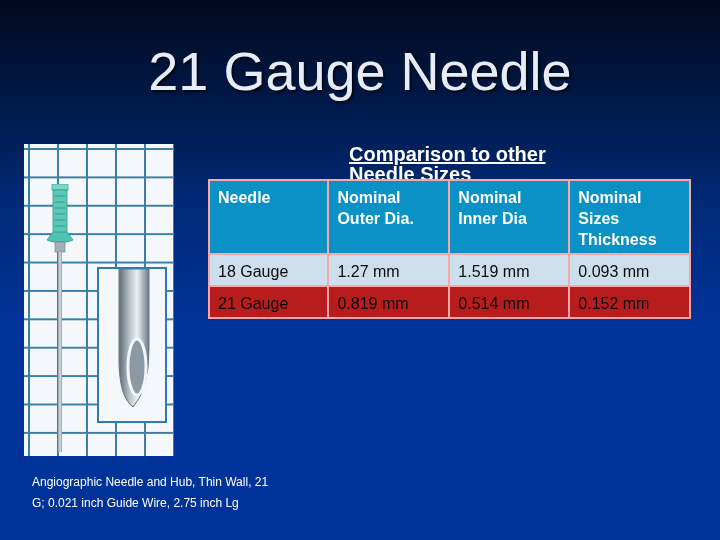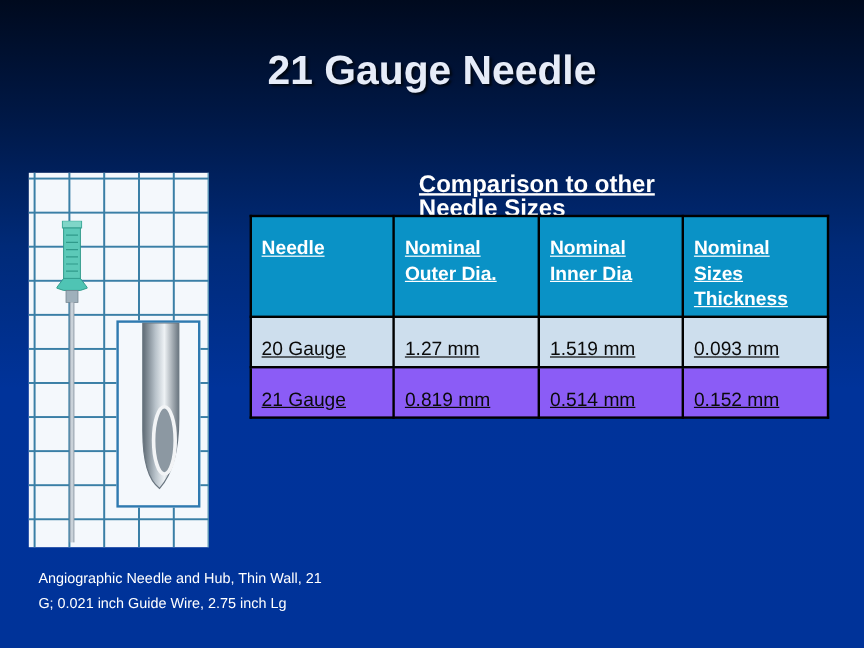--- a/index.html
+++ b/index.html
@@ -3,21 +3,21 @@
   <meta charset="utf-8">
   <style>
     html, body { margin: 0; padding: 0; }
     body {
       width: 720px; height: 540px; overflow: hidden; position: relative;
       background: linear-gradient(to bottom, #000a1e 0%, #001846 18%, #002a78 38%, #00339a 60%, #003399 100%);
       font-family: "Liberation Sans", sans-serif;
     }
     .title {
       position: absolute; left: 0; top: 40px; width: 720px; text-align: center;
-      color: #e6ecf8; font-size: 34px; font-weight: bold;
+      color: #e6ecf8; font-size: 54px; font-weight: normal;
       text-shadow: 2px 2px 2px #000814;
       letter-spacing: 0px;
     }
     .figure {
       position: absolute; left: 24px; top: 144px; width: 150px; height: 312px;
       background-color: #f4f8fc;
       background-image:
         linear-gradient(to right, #3a7fa6 1.5px, transparent 1.5px),
         linear-gradient(to bottom, #3a7fa6 1.5px, transparent 1.5px);
       background-size: 29px 28.4px;
@@ -43,31 +43,30 @@
       position: absolute; left: 349px; top: 144px; width: 260px;
       color: #ffffff; font-size: 20px; font-weight: bold; line-height: 20px;
       text-decoration: underline; height: 36px; overflow: hidden;
     }
     table.cmp {
       position: absolute; left: 208px; top: 179px; width: 483px;
       border-collapse: collapse; border: 2px solid #eaf2f8;
       font-size: 16px;
     }
     table.cmp th, table.cmp td {
-      border: 2px solid #000000; text-align: left; vertical-align: top;
-      padding: 16px 8px 0 8px;
-      text-decoration: underline;
+      border: 2px solid #fca5a5; text-align: left; vertical-align: top;
+      padding: 6px 8px 0 8px;
     }
     table.cmp th {
       background: #0a92c6; color: #ffffff; font-weight: bold; height: 66px; line-height: 21px;
     }
     table.cmp td { color: #0a0a0a; height: 24px; line-height: 22px; }
     table.cmp tr.r0 td { background: #cddeed; }
     table.cmp tr.r1 td { background: #e6eff7; }
-    table.cmp tr.r2 td { background: #8b5cf6; }
+    table.cmp tr.r2 td { background: #b91c1c; }
     .c0 { width: 104px; } .c1 { width: 105px; } .c2 { width: 104px; } .c3 { width: 104px; }
   </style>
 </head>
 <body>
 
 <div class="title">21 Gauge Needle</div>
 
 <div class="figure">
   <svg class="hub" viewBox="0 0 26 70" width="26" height="70">
     <rect x="5" y="0" width="16" height="6" fill="#7fd6c8" stroke="#3aa898" stroke-width="0.8"></rect>
@@ -101,21 +100,21 @@
   <thead>
     <tr>
       <th class="c0">Needle</th>
       <th class="c1">Nominal Outer Dia.</th>
       <th class="c2">Nominal Inner Dia</th>
       <th class="c3">Nominal Sizes Thickness</th>
     </tr>
   </thead>
   <tbody>
     <tr class="r0">
-      <td>20 Gauge</td>
+      <td>18 Gauge</td>
       <td>1.27 mm</td>
       <td>1.519 mm</td>
       <td>0.093 mm</td>
     </tr>
     <tr class="r2">
       <td>21 Gauge</td>
       <td>0.819 mm</td>
       <td>0.514 mm</td>
       <td>0.152 mm</td>
     </tr>

